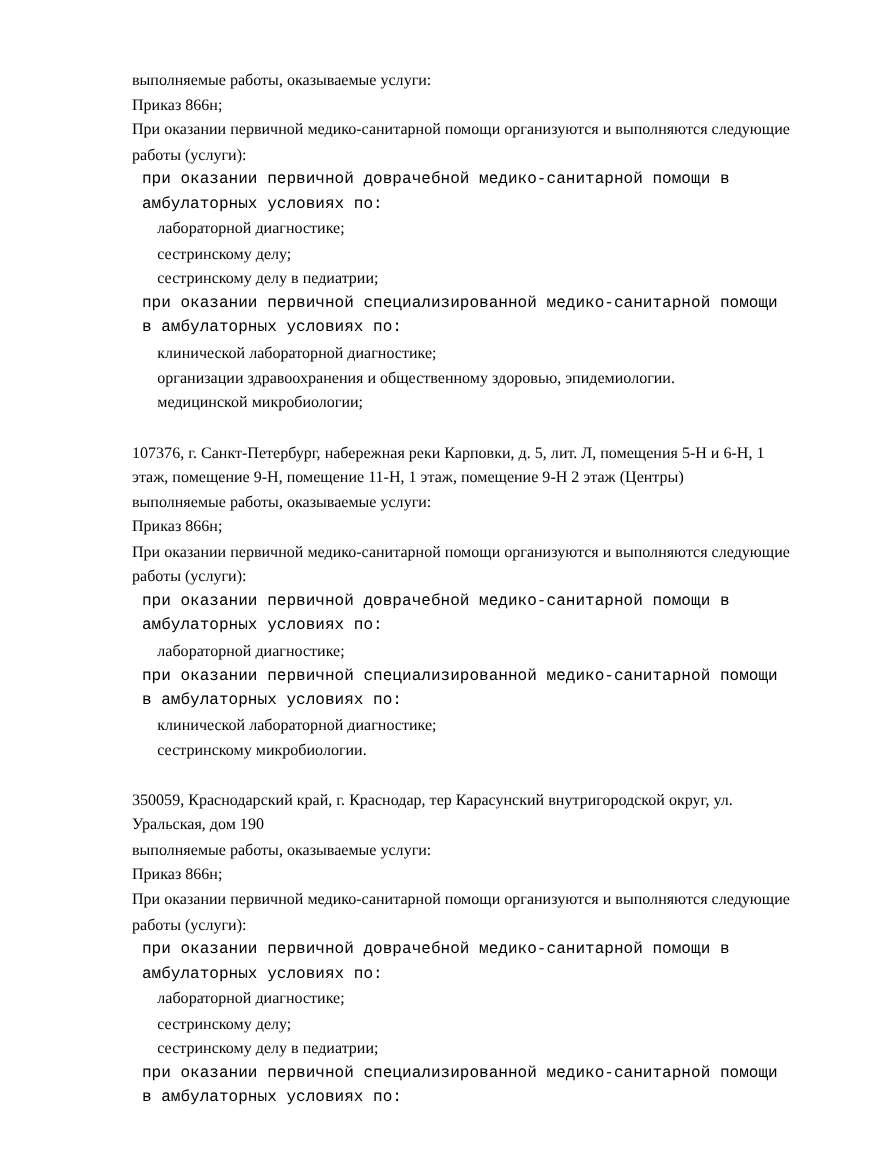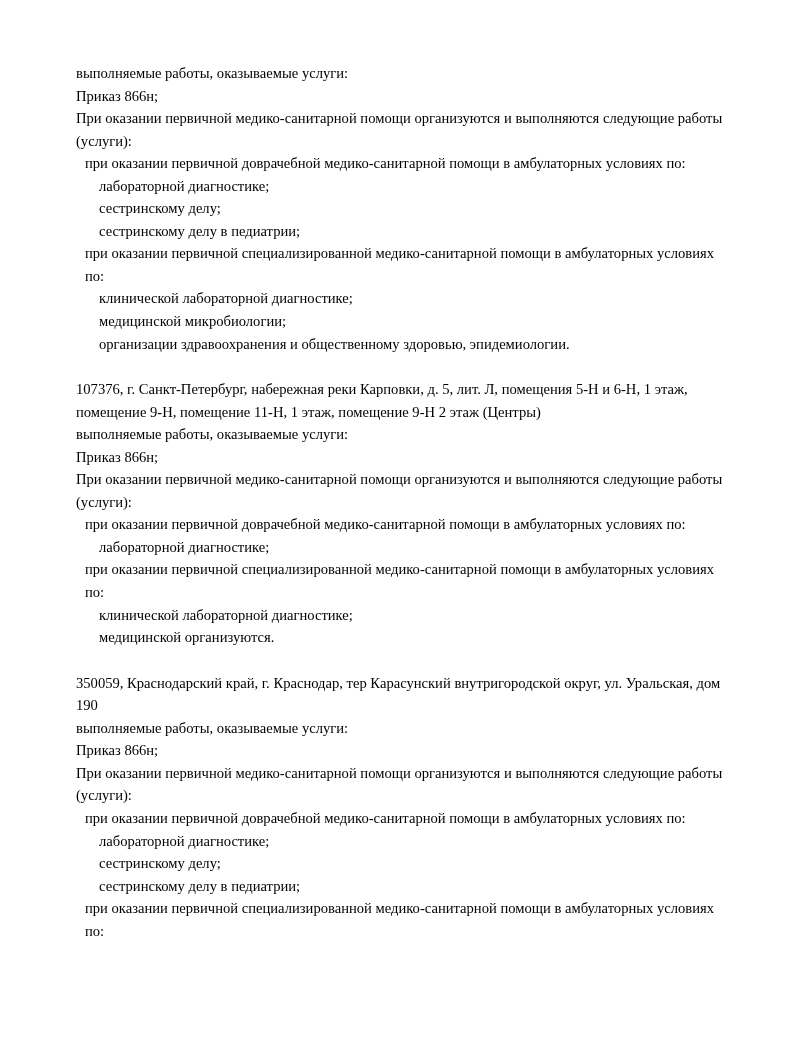--- a/index.html
+++ b/index.html
@@ -13,69 +13,69 @@
     font-family: "Liberation Serif", "DejaVu Serif", serif;
     color: #000000;
     overflow: hidden;
   }
   .page {
     position: relative;
     width: 793px;
     height: 1053px;
     background: #ffffff;
     box-sizing: border-box;
-    padding: 62px 70px 0 76px;
+    padding: 62px 70px 0 120px;
   }
   .doc-body {
     font-size: 14.6px;
     line-height: 1.545;
     text-align: left;
   }
   .para {
     margin: 0;
     padding: 0;
     white-space: pre-wrap;
   }
   
   .lvl0 { text-indent: 0; }
-  .lvl1 { padding-left: 9px; }
+  .lvl1 { padding-left: 9px; font-family: Liberation Mono, monospace; }
   .lvl2 { padding-left: 23px; }
   .block-gap {
     height: 23px;
   }
 </style>
 </head>
 <body>
 
 <div class="page">
   <div class="doc-body" id="doc-body">
       <div class="block">
         <p class="para lvl0">выполняемые работы, оказываемые услуги:</p>
         <p class="para lvl0">Приказ 866н;</p>
         <p class="para lvl0">При оказании первичной медико-санитарной помощи организуются и выполняются следующие работы (услуги):</p>
         <p class="para lvl1">при оказании первичной доврачебной медико-санитарной помощи в амбулаторных условиях по:</p>
         <p class="para lvl2">лабораторной диагностике;</p>
         <p class="para lvl2">сестринскому делу;</p>
         <p class="para lvl2">сестринскому делу в педиатрии;</p>
         <p class="para lvl1">при оказании первичной специализированной медико-санитарной помощи в амбулаторных условиях по:</p>
         <p class="para lvl2">клинической лабораторной диагностике;</p>
+        <p class="para lvl2">организации здравоохранения и общественному здоровью, эпидемиологии.</p>
         <p class="para lvl2">медицинской микробиологии;</p>
-        <p class="para lvl2">организации здравоохранения и общественному здоровью, эпидемиологии.</p>
       </div>
       <div class="block-gap"></div>
       <div class="block">
         <p class="para lvl0">107376, г. Санкт-Петербург, набережная реки Карповки, д. 5, лит. Л, помещения 5-Н и 6-Н, 1 этаж, помещение 9-Н, помещение 11-Н, 1 этаж, помещение 9-Н 2 этаж (Центры)</p>
         <p class="para lvl0">выполняемые работы, оказываемые услуги:</p>
         <p class="para lvl0">Приказ 866н;</p>
         <p class="para lvl0">При оказании первичной медико-санитарной помощи организуются и выполняются следующие работы (услуги):</p>
         <p class="para lvl1">при оказании первичной доврачебной медико-санитарной помощи в амбулаторных условиях по:</p>
         <p class="para lvl2">лабораторной диагностике;</p>
         <p class="para lvl1">при оказании первичной специализированной медико-санитарной помощи в амбулаторных условиях по:</p>
         <p class="para lvl2">клинической лабораторной диагностике;</p>
-        <p class="para lvl2">медицинской организуются.</p>
+        <p class="para lvl2">сестринскому микробиологии.</p>
       </div>
       <div class="block-gap"></div>
       <div class="block">
         <p class="para lvl0">350059, Краснодарский край, г. Краснодар, тер Карасунский внутригородской округ, ул. Уральская, дом 190</p>
         <p class="para lvl0">выполняемые работы, оказываемые услуги:</p>
         <p class="para lvl0">Приказ 866н;</p>
         <p class="para lvl0">При оказании первичной медико-санитарной помощи организуются и выполняются следующие работы (услуги):</p>
         <p class="para lvl1">при оказании первичной доврачебной медико-санитарной помощи в амбулаторных условиях по:</p>
         <p class="para lvl2">лабораторной диагностике;</p>
         <p class="para lvl2">сестринскому делу;</p>

